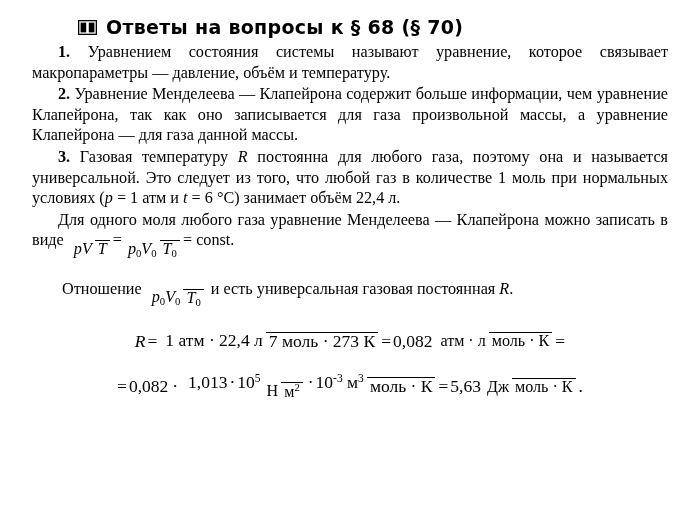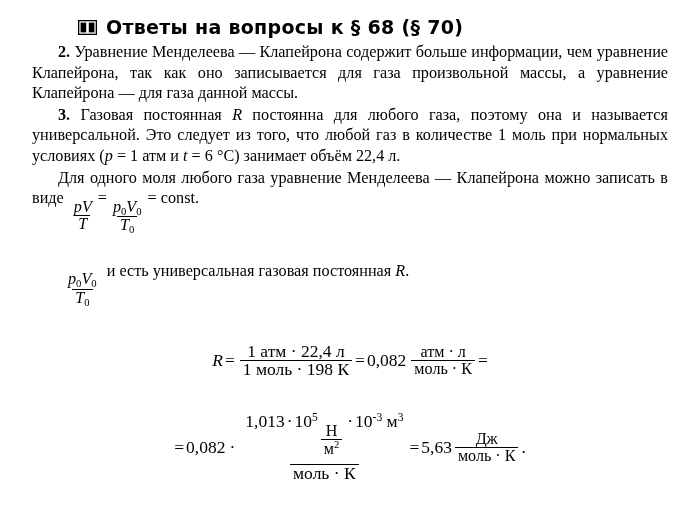--- a/index.html
+++ b/index.html
@@ -57,24 +57,24 @@
     text-indent: 26px;
   }
   p.para + p.para { margin-top: 1px; }
 
   .num { font-weight: bold; }
   i.var { font-style: italic; font-family: "Liberation Serif", serif; }
 
   
   .frac {
     display: inline-flex;
-    flex-direction: column;
+    flex-direction: row;
     align-items: center;
     vertical-align: -0.52em;
-    margin: 6px 3px;
+    margin: 0 3px;
     line-height: 1.02;
     text-indent: 0;
   }
   .frac > .num-part {
     padding: 0 3px 0px 3px;
     white-space: nowrap;
     text-align: center;
   }
   .frac > .den-part {
     border-top: 1.6px solid #000;
@@ -116,57 +116,61 @@
     <span class="book-icon">
       <svg width="19" height="15" viewBox="0 0 19 15" xmlns="http://www.w3.org/2000/svg">
         <rect x="0.5" y="0.5" width="18" height="14" fill="none" stroke="#000" stroke-width="1.6"></rect>
         <rect x="2.6" y="2.6" width="5.6" height="9.8" fill="#000"></rect>
         <rect x="10.8" y="2.6" width="5.6" height="9.8" fill="#000"></rect>
       </svg>
     </span>
     <span>Ответы на вопросы к § 68 (§ 70)</span>
   </div>
 
+  <p class="para">
+    <span class="num">1.</span>
+    <span>Уравнением состояния системы называют уравнение, которое связывает макропараметры — давление, объём и температуру.</span>
+  </p>
 
   <p class="para">
     <span class="num">2.</span>
     <span>Уравнение Менделеева — Клапейрона содержит больше информации, чем уравнение Клапейрона, так как оно записывается для газа произвольной массы, а уравнение Клапейрона — для газа данной массы.</span>
   </p>
 
   <p class="para">
     <span class="num">3.</span>
-    <span>Газовая постоянная </span><i class="var">R</i><span> постоянна для любого газа, поэтому она и называется универсальной. Это следует из того, что любой газ в количестве 1 моль при нормальных условиях (</span><i class="var">p</i><span> = 1 атм и </span><i class="var">t</i><span> = 6 °C) занимает объём 22,4 л.</span>
+    <span>Газовая температуру </span><i class="var">R</i><span> постоянна для любого газа, поэтому она и называется универсальной. Это следует из того, что любой газ в количестве 1 моль при нормальных условиях (</span><i class="var">p</i><span> = 1 атм и </span><i class="var">t</i><span> = 6 °C) занимает объём 22,4 л.</span>
   </p>
 
   <p class="para viden">
     <span>Для одного моля любого газа уравнение Менделеева — Клапейрона можно записать в виде </span><span class="frac">
         <span class="num-part"><i class="var">pV</i></span>
         <span class="den-part"><i class="var">T</i></span>
       </span><span>=</span><span class="frac">
         <span class="num-part"><i class="var">p</i><sub class="s">0</sub><i class="var">V</i><sub class="s">0</sub></span>
         <span class="den-part"><i class="var">T</i><sub class="s">0</sub></span>
       </span><span>=</span>
     <span>const.</span>
   </p>
 
   <div class="rel-line">
     <p class="para">
-      <span class="frac">
+      <span>Отношение </span><span class="frac">
           <span class="num-part"><i class="var">p</i><sub class="s">0</sub><i class="var">V</i><sub class="s">0</sub></span>
           <span class="den-part"><i class="var">T</i><sub class="s">0</sub></span>
         </span><span> и есть универсальная газовая постоянная </span><i class="var">R</i><span>.</span>
     </p>
   </div>
 
   <div class="eq eq-1">
     <i class="var lead">R</i>
     <span class="lead">=</span>
     <span class="frac">
       <span class="num-part">1 атм · 22,4 л</span>
-      <span class="den-part">1 моль · 198 К</span>
+      <span class="den-part">7 моль · 273 К</span>
     </span>
     <span class="lead">=</span>
     <span class="lead">0,082</span>
     <span class="frac small">
       <span class="num-part">атм · л</span>
       <span class="den-part">моль · К</span>
     </span>
     <span>=</span>
   </div>
 

